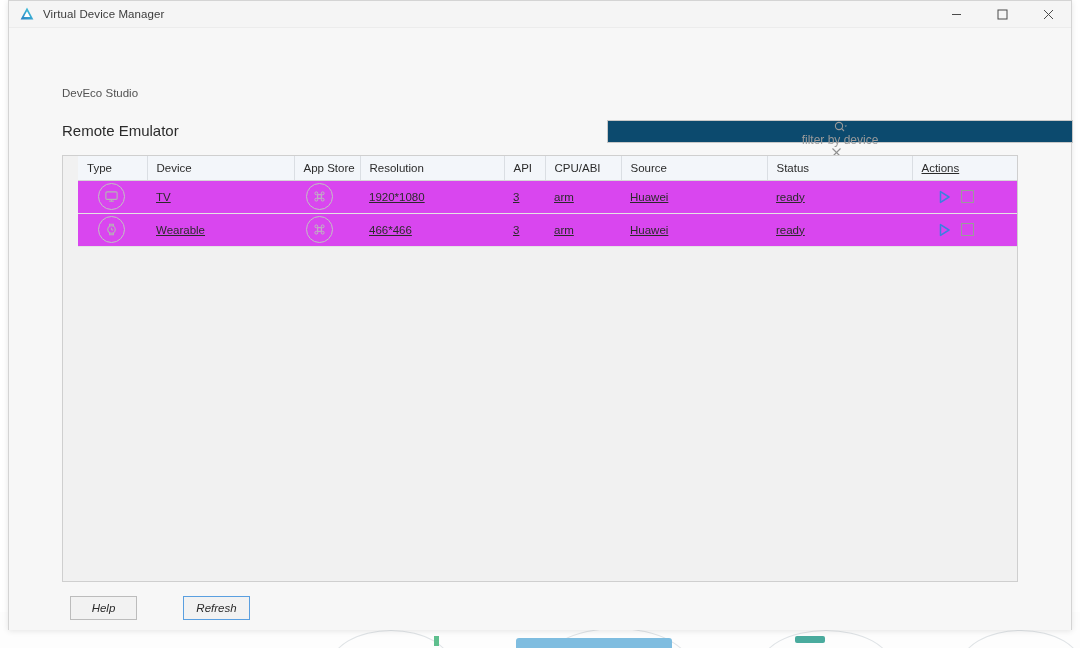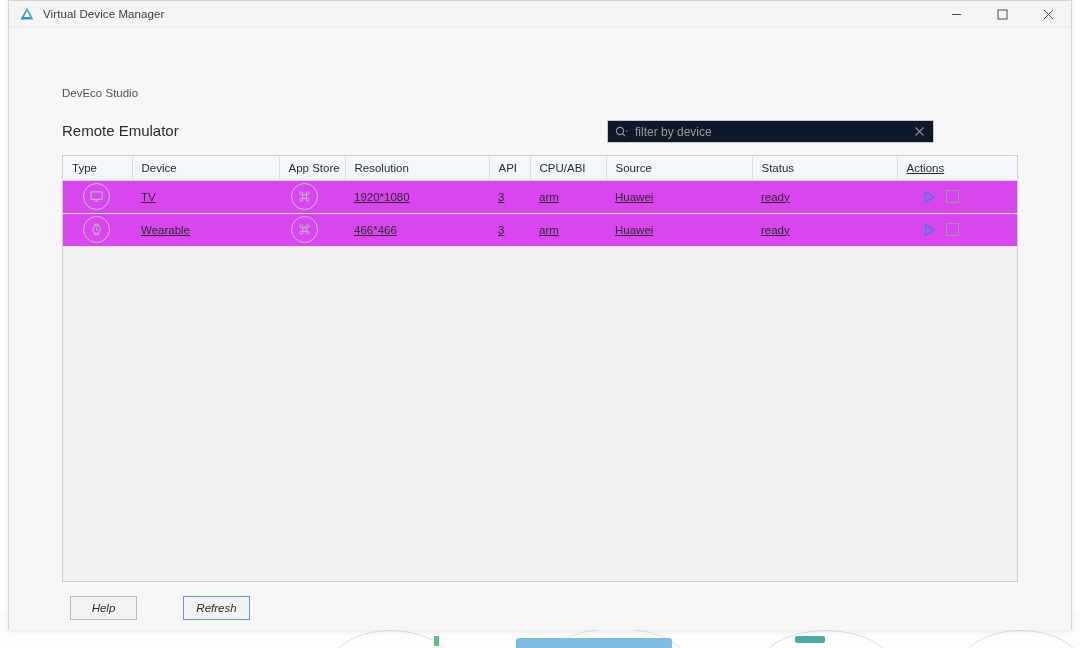--- a/index.html
+++ b/index.html
@@ -118,27 +118,28 @@
     top: 94px;
     font-size: 15px;
     color: #2b2b2b;
   }
 
   
   .search-box {
     position: absolute;
     left: 598px;
     top: 92px;
-    width: 327px;
+    width: 466px;
     height: 23px;
-    background: #0f172a;
+    background: #0c4a6e;
     border: 1px solid #c8c8c8;
     box-sizing: border-box;
     display: flex;
     align-items: center;
+    flex-direction: column;
   }
   .search-icon {
     margin-left: 7px;
     margin-right: 6px;
     flex: 0 0 auto;
     display: flex;
     align-items: center;
   }
   .search-placeholder {
     font-size: 12px;
@@ -157,20 +158,21 @@
   .table-panel {
     position: absolute;
     left: 53px;
     top: 127px;
     width: 956px;
     height: 427px;
     background: #f1f1f1;
     border: 1px solid #cfcfcf;
     box-sizing: border-box;
     overflow: hidden;
+    padding-left: 15px;
   }
   table.devices {
     width: 100%;
     border-collapse: collapse;
     table-layout: fixed;
     font-size: 11.5px;
     color: #2b2b2b;
   }
   table.devices thead th {
     background: #f3f6fa;

